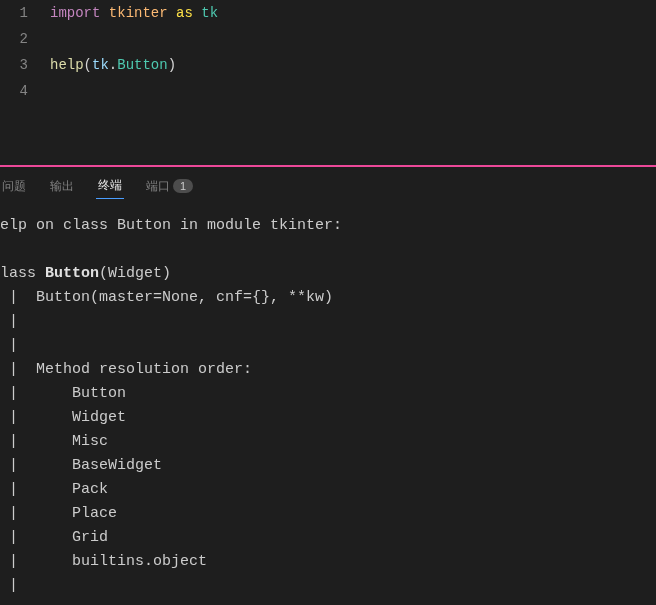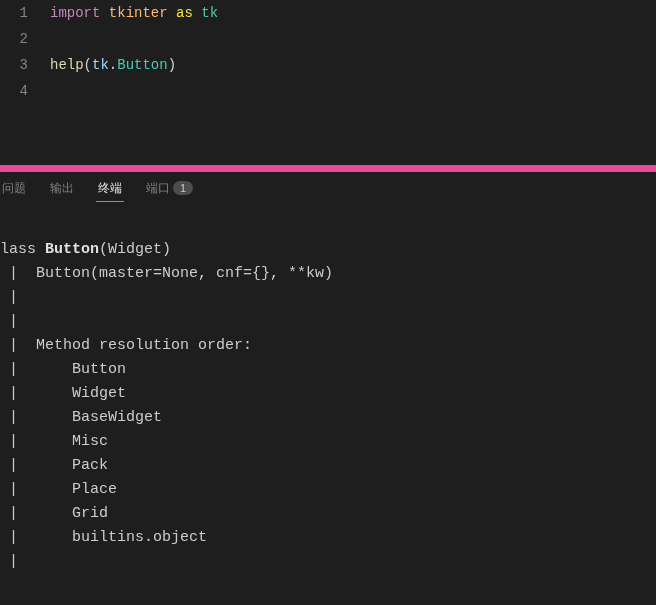--- a/index.html
+++ b/index.html
@@ -49,21 +49,21 @@
     .class-name { color: #4ec9b0; }
     .paren { color: #d4d4d4; }
     .dot { color: #d4d4d4; }
     
     .panel-tabs {
       display: flex;
       align-items: center;
       height: 35px;
       padding-left: 0;
       background: #1e1e1e;
-      border-top: 7px solid #ec4899;
+      border-top: 2px solid #ec4899;
       gap: 20px;
       padding-top: 5px;
     }
     .panel-tab {
       color: #808080;
       font-size: 12px;
       cursor: pointer;
       font-family: "Segoe UI", sans-serif;
       padding: 4px 2px;
     }
@@ -113,28 +113,29 @@
 </div>
 
 <div class="panel-tabs">
     <div class="panel-tab">问题</div>
     <div class="panel-tab">输出</div>
     <div class="panel-tab active">终端</div>
     <div class="panel-tab">端口<span class="tab-badge">1</span></div>
   </div>
 
 <div class="terminal-area">
+    <div class="terminal-line">elp on class Button in module tkinter:</div>
     <div class="terminal-line">&nbsp;</div>
     <div class="terminal-line"><span></span><span>lass </span><span class="bold">Button</span><span>(Widget)</span></div>
     <div class="terminal-line"> |  Button(master=None, cnf={}, **kw)</div>
     <div class="terminal-line"> |</div>
     <div class="terminal-line"> |</div>
     <div class="terminal-line"> |  Method resolution order:</div>
     <div class="terminal-line"> |      Button</div>
     <div class="terminal-line"> |      Widget</div>
+    <div class="terminal-line"> |      Misc</div>
     <div class="terminal-line"> |      BaseWidget</div>
-    <div class="terminal-line"> |      Misc</div>
     <div class="terminal-line"> |      Pack</div>
     <div class="terminal-line"> |      Place</div>
     <div class="terminal-line"> |      Grid</div>
     <div class="terminal-line"> |      builtins.object</div>
     <div class="terminal-line"> |</div>
   </div>
 
 </body></html>

